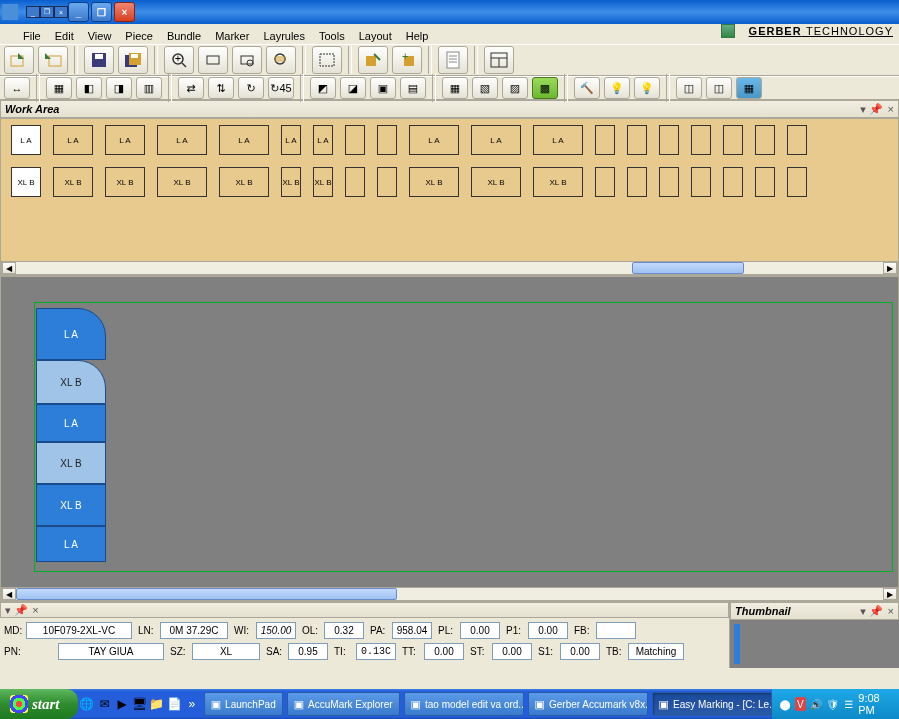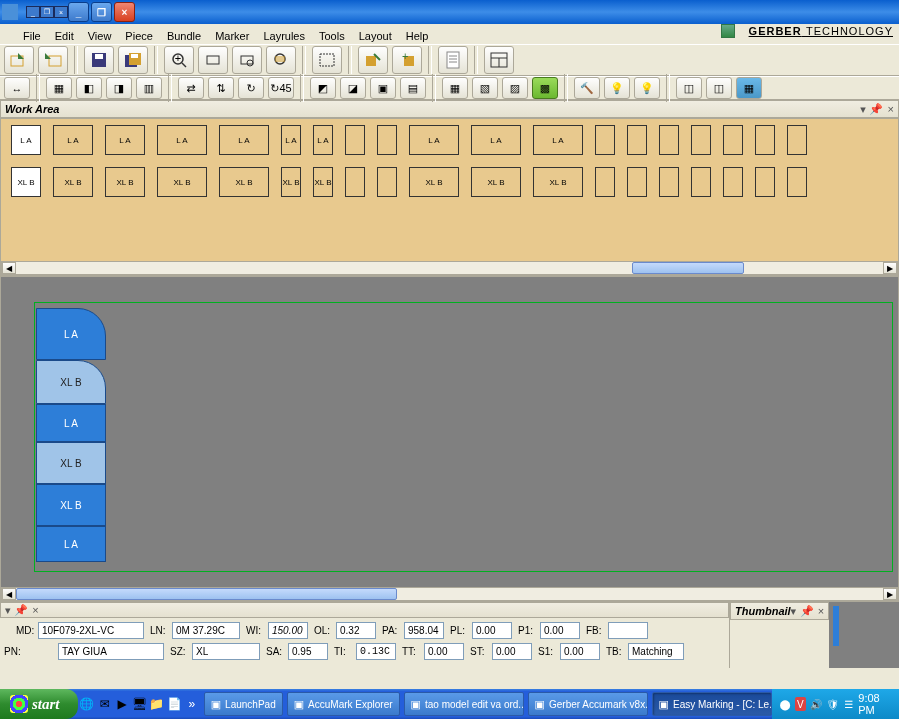--- a/index.html
+++ b/index.html
@@ -49,22 +49,22 @@
 .marker-border.outer { left:28px; top:20px; right:0; bottom:10px; }
 .placed { position:absolute; border:1px solid #1a4a8a; display:flex; align-items:center; justify-content:center; font-size:10px; color:#222; }
 .placed.dark { background:#2d7ed8; color:#fff; }
 .placed.light { background:#a0c4e8; }
 
 .info-panel { height:66px; background:#ece9d8; display:flex; }
 .marker-info { flex:1; display:flex; flex-direction:column; }
 .info-grid { flex:1; display:flex; flex-wrap:wrap; padding:4px; align-content:flex-start; }
 .info-field { display:flex; align-items:center; margin-right:6px; margin-bottom:4px; }
 .info-field label { width:22px; font-size:10px; text-align:left; }
-.info-field input { border:1px solid #7f9db9; height:17px; padding:0 3px; font-size:10px; background:#fff; }
-.thumbnail-pane { width:170px; border-left:1px solid #aca899; display:flex; flex-direction:row; }
+.info-field input { border:1px solid #7f9db9; height:17px; padding:0 3px; font-size:10px; background:#fff;text-align:center; }
+.thumbnail-pane { width:170px; border-left:1px solid #aca899; display:flex; flex-direction:column; }
 .thumb-body { flex:1; background:#808080; padding:2px; position:relative; }
 .thumb-mini{position:absolute; left:4px; top:4px; width:6px; height:40px; background:#2d7ed8;}
 
 .taskbar { position:absolute; bottom:0; left:0; right:0; height:30px; background:linear-gradient(to bottom,#3a81e0,#245edb 8%,#245edb 92%,#1a4ab8); display:flex; align-items:center; }
 .start-btn { height:30px; padding:0 18px 0 10px; background:linear-gradient(to bottom,#5eb85e,#2e8b2e 50%,#1e7a1e); color:#fff; font-weight:bold; font-style:italic; font-size:15px; display:flex; align-items:center; border-radius:0 12px 12px 0; font-family:'Franklin Gothic',Tahoma; gap:4px; }
 .start-btn::before{content:""; width:18px; height:18px; background:radial-gradient(circle,#f44 25%,#4f4 25% 50%,#44f 50% 75%,#ff4 75%); border-radius:3px;}
 .ql { width:22px; height:22px; display:flex; align-items:center; justify-content:center; margin-left:2px; font-size:12px; }
 .task-btn { height:24px; padding:0 6px; margin-left:4px; background:linear-gradient(to bottom,#5a9ae8,#3a7acc); border:1px solid #2a5aa8; border-radius:2px; color:#fff; display:flex; align-items:center; gap:4px; font-size:10px; max-width:120px; overflow:hidden; white-space:nowrap; }
 .task-btn.active { background:linear-gradient(to bottom,#1a4a9a,#2a5aa8); box-shadow:inset 1px 1px 2px rgba(0,0,0,.3); }
 .systray { margin-left:auto; height:30px; background:linear-gradient(to bottom,#1ea8e8,#0d8ac8); display:flex; align-items:center; padding:0 8px; gap:4px; color:#fff; font-size:10px; }
@@ -312,21 +312,21 @@
 <div class="info-panel">
   <div class="marker-info">
     <div class="pane-header">
       <span class="pane-btns">
         <span>▾</span>
         <span>📌</span>
         <span>×</span>
       </span>
     </div>
     <div class="info-grid" id="info-grid">
-        <div style="display: flex; width: 100%; margin-left: 12px;">
+        <div style="display: flex; width: 100%;">
           <div class="info-field">
             <label>MD:</label>
             <input value="10F079-2XL-VC" style="width: 106px;">
           </div>
           <div class="info-field">
             <label>LN:</label>
             <input value="0M 37.29C" style="width: 68px;">
           </div>
           <div class="info-field">
             <label>WI:</label>

